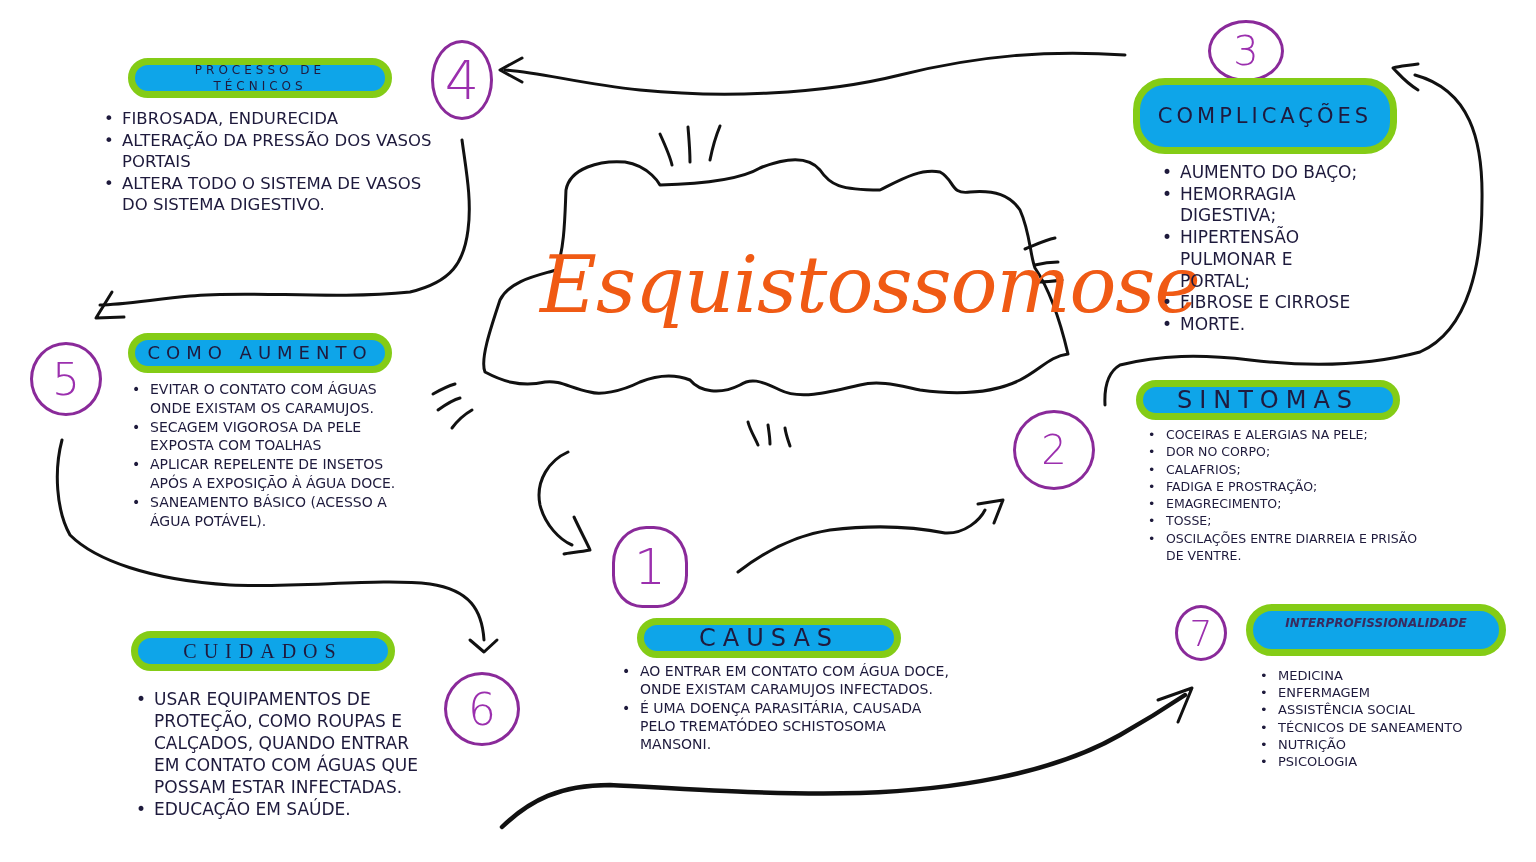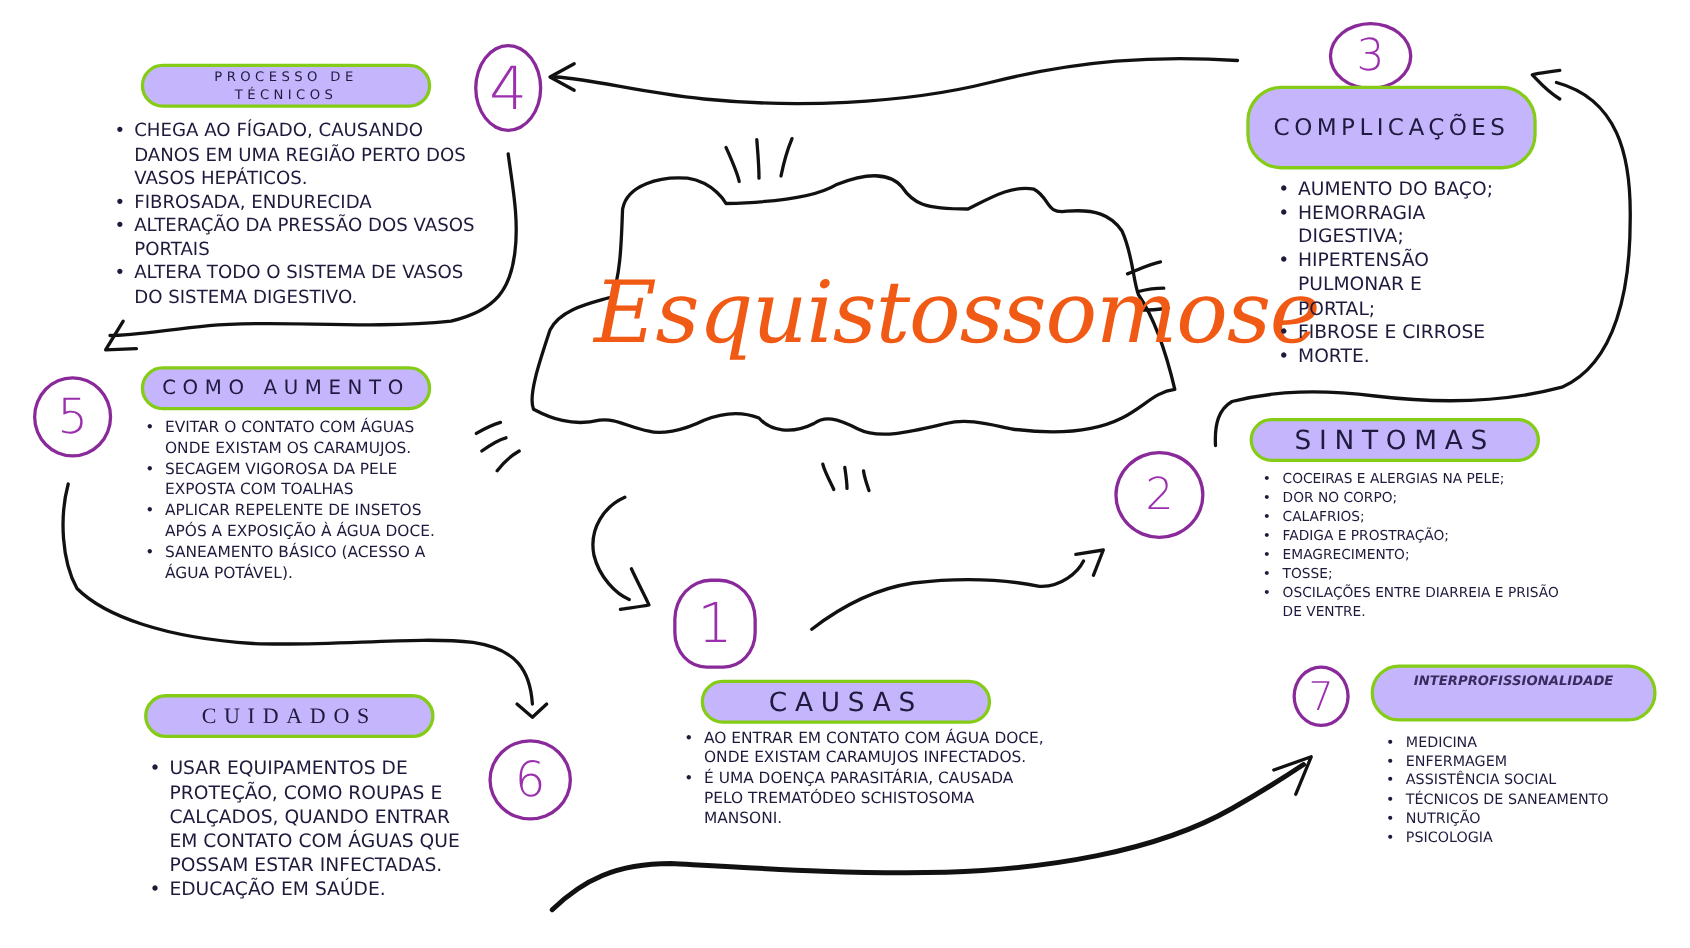--- a/index.html
+++ b/index.html
@@ -1,20 +1,20 @@
 <!DOCTYPE html>
 <html><head>
 <meta charset="utf-8">
 <style>
   html, body { margin:0; padding:0; background:#ffffff; }
   body { width:1536px; height:862px; position:relative; overflow:hidden;
          font-family:"DejaVu Sans", sans-serif; color:#1c1838; }
   .layer { position:absolute; left:0; top:0; width:1536px; height:862px; }
-  .pill { position:absolute; border:3px solid #84cc16; border-radius:30px;
-          background:#c4b5fd; box-sizing:border-box; display:flex; align-items:center;
+  .pill { position:absolute; border:7px solid #84cc16; border-radius:30px;
+          background:#0ea5e9; box-sizing:border-box; display:flex; align-items:center;
           justify-content:center; color:#1f1a3e; }
   .pill span { letter-spacing:6px; font-size:20px; line-height:1; }
   .num { position:absolute; box-sizing:border-box; border:3px solid #8a2a9a;
          border-radius:50%; color:#9b2fae; display:flex; align-items:center;
          justify-content:center; font-family:"DejaVu Sans", sans-serif;
          font-weight:300; }
   ul.list { position:absolute; margin:0; padding:0; list-style:none;
             text-transform:uppercase; color:#1e1a3c; }
   ul.list li { position:relative; padding-left:18px; }
   ul.list li::before { content:"•"; position:absolute; left:0; top:0; }
@@ -71,21 +71,20 @@
 <div class="title" style="left:540px; top:240px;">Esquistossomose</div>
 
 <div class="pill" style="left:128px; top:58px; width:264px; height:40px; flex-direction:column;">
   <span style="font-size:12px; letter-spacing:4px;">PROCESSO DE</span>
   <span style="font-size:12px; letter-spacing:4px; margin-top:4px;">TÉCNICOS</span>
 </div>
 <div class="num" style="left:431px; top:40px; width:62px; height:80px; font-size:54px;">
   <span>4</span>
 </div>
 <ul class="list" style="left:104px; top:108px; width:345px; font-size:16.5px; line-height:21.5px;">
-  <li>CHEGA AO FÍGADO, CAUSANDO DANOS EM UMA REGIÃO PERTO DOS VASOS HEPÁTICOS.</li>
   <li>FIBROSADA, ENDURECIDA</li>
   <li>ALTERAÇÃO DA PRESSÃO DOS VASOS PORTAIS</li>
   <li>ALTERA TODO O SISTEMA DE VASOS DO SISTEMA DIGESTIVO.</li>
 </ul>
 
 <div class="num" style="left:1208px; top:20px; width:76px; height:62px; font-size:40px;">
   <span>3</span>
 </div>
 <div class="pill" style="left:1133px; top:78px; width:264px; height:76px; border-radius:32px;">
   <span style="letter-spacing:4px; font-size:21px;">COMPLICAÇÕES</span>

